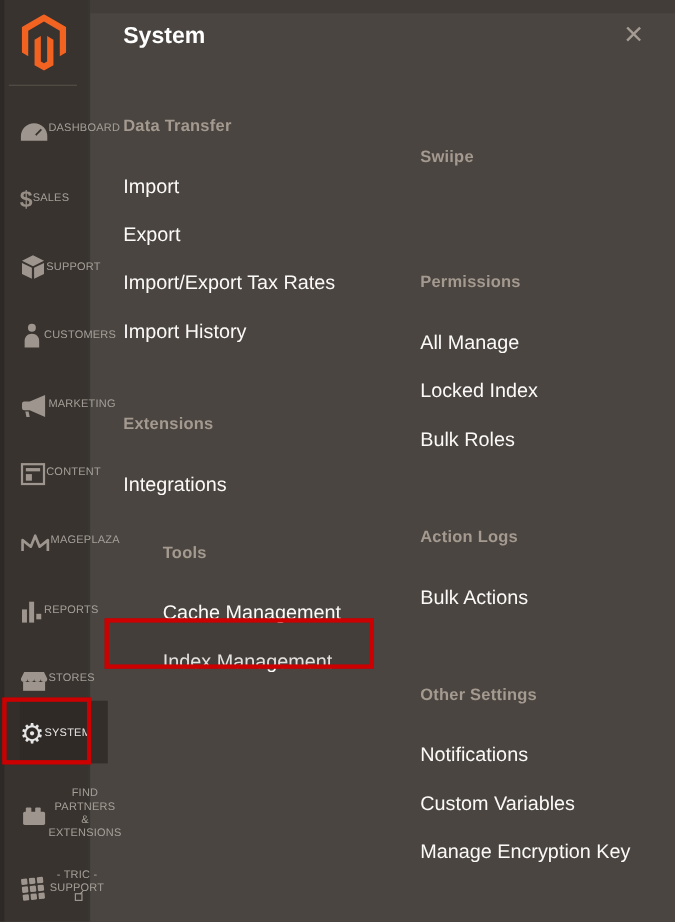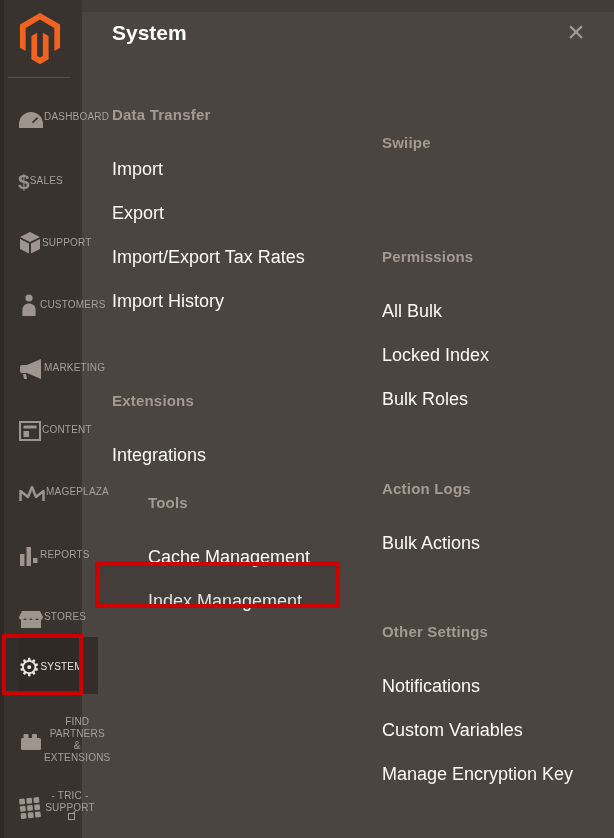--- a/index.html
+++ b/index.html
@@ -67,21 +67,21 @@
   .menu-section { position:absolute; left:0; width:100%; }
   .menu-section h3 {
     font-size:15px; font-weight:700; line-height:20px; color:#a49a90;
     margin:0 0 34px 0; letter-spacing:.2px;
   }
   .menu-item {
     font-size:18px; line-height:20px; color:#fbfaf8; margin-bottom:24px; cursor:pointer;
   }
 
   
-  .s-l0 { top:105px; } .s-l1 { top:391px; } .s-l2 { top:493px;margin-left:36px; }
+  .s-l0 { top:105px; } .s-l1 { top:376px; } .s-l2 { top:493px;margin-left:36px; }
   .s-r0 { top:105px;margin-top:28px; } .s-r1 { top:247px; } .s-r2 { top:479px; } .s-r3 { top:622px; }
 
   
   .anno {
     position:absolute; border:4px solid #cc0000; z-index:5;
     background:rgba(20,12,8,0.10); pointer-events:none;
   }
   .anno-system { left:2px;  top:634px; width:81px;  height:61px; }
   .anno-cache  { left:95px; top:562px; width:245px; height:46px; }
 </style>
@@ -248,21 +248,21 @@
       <div class="menu-item">Index Management</div>
     </div>
   </div>
 
   <div class="col col-1">
     <div class="menu-section s-r0">
       <h3>Swiipe</h3>
     </div>
     <div class="menu-section s-r1">
       <h3>Permissions</h3>
-      <div class="menu-item">All Bulk</div>
+      <div class="menu-item">All Manage</div>
       <div class="menu-item">Locked Index</div>
       <div class="menu-item">Bulk Roles</div>
     </div>
     <div class="menu-section s-r3">
       <h3>Other Settings</h3>
       <div class="menu-item">Notifications</div>
       <div class="menu-item">Custom Variables</div>
       <div class="menu-item">Manage Encryption Key</div>
     </div>
     <div class="menu-section s-r2">

